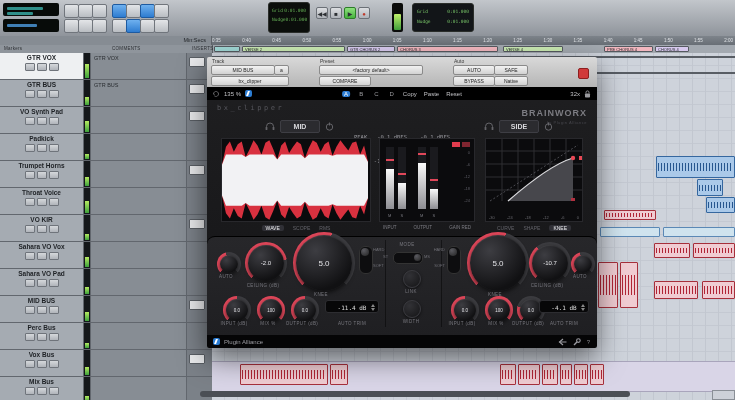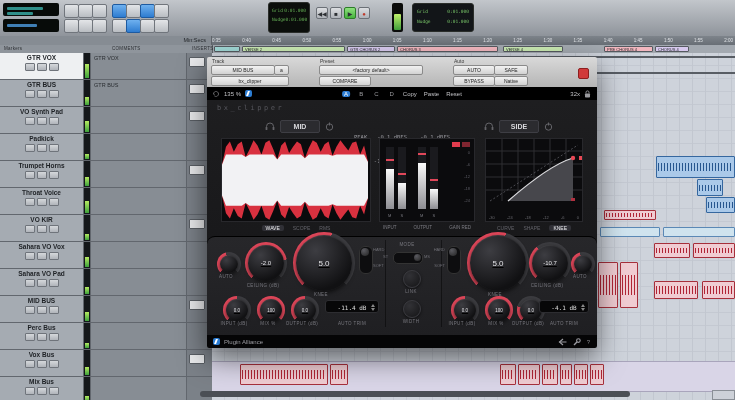--- a/index.html
+++ b/index.html
@@ -133,21 +133,21 @@
   .mbar{position:absolute;left:0;right:0;bottom:0;background:linear-gradient(#fafafa,#8d8d92);}
   .mcap{position:absolute;left:0;right:0;height:2px;background:#e0475a;}
   .msub{position:absolute;bottom:3px;font-size:4px;color:#7a7a80;letter-spacing:4px;}
   .mlabels{position:absolute;display:flex;font-size:4.5px;color:#7d7d84;}
   .ledr{position:absolute;width:8px;height:5px;background:#e23c4e;}
   .scalecol{position:absolute;right:4px;top:8px;font-size:4px;color:#5c5c64;text-align:right;line-height:12px;}
 
   .knobsec{position:absolute;left:0;top:136px;right:0;bottom:0;
     background:linear-gradient(#27272a,#1f1f22);border-top:1px solid #000;border-radius:8px 8px 0 0;}
   .ring{position:absolute;border-radius:50%;padding:3px;
-    background:conic-gradient(from 225deg,#e0475a 0 var(--sweep,180deg),#3c3c40 var(--sweep,180deg) 270deg,transparent 270deg);text-decoration:underline;}
+    background:conic-gradient(from 225deg,#e0475a 0 var(--sweep,180deg),#3c3c40 var(--sweep,180deg) 270deg,transparent 270deg);}
   .knob{border-radius:50%;width:100%;height:100%;box-sizing:border-box;
     background:radial-gradient(circle at 35% 28%,#3d3d42,#111113 72%);
     box-shadow:inset 0 1px 1px rgba(255,255,255,.08),0 2px 4px rgba(0,0,0,.6);
     display:flex;align-items:center;justify-content:center;color:#e2e2e6;}
   .klbl{position:absolute;font-size:4.5px;color:#77777e;letter-spacing:.4px;text-align:center;}
   .togV{position:absolute;width:12px;height:26px;background:#0d0d0f;border-radius:6px;border:1px solid #333;}
   .togV i{position:absolute;left:1px;top:1px;width:8px;height:8px;border-radius:50%;
     background:radial-gradient(circle at 35% 30%,#5a5a60,#222);}
   .togH{position:absolute;width:28px;height:10px;background:#0d0d0f;border-radius:5px;border:1px solid #333;}
   .togH i{position:absolute;right:1px;top:1px;width:7px;height:7px;border-radius:50%;
@@ -600,20 +600,24 @@
         <span>32x</span>
         <svg width="7" height="8" viewBox="0 0 7 8">
             <rect x="1" y="3.5" width="5" height="4" rx="0.8" fill="#9a9a9e"></rect>
             <path d="M2 3.5 V2.4 a1.5 1.5 0 0 1 3 0 V3.5" fill="none" stroke="#9a9a9e" stroke-width="0.9"></path>
           </svg>
       </div>
     </div>
 
     <div class="pbody">
       <span class="ptitle mono">bx_clipper</span>
+      <div class="brand">
+        <b>BRAINWORX</b>
+        <span>by Plugin Alliance</span>
+      </div>
 
       <div class="chgrp" style="left:58px;">
         <svg class="icn" width="10" height="9" viewBox="0 0 10 9">
             <path d="M1.5 6V4.5a3.5 3.5 0 0 1 7 0V6" fill="none" stroke="#8a8a90" stroke-width="1"></path>
             <rect x="0.6" y="5" width="1.8" height="3" rx="0.6" fill="#8a8a90"></rect>
             <rect x="7.6" y="5" width="1.8" height="3" rx="0.6" fill="#8a8a90"></rect>
           </svg>
         <span class="chpill">MID</span>
         <svg class="icn" width="9" height="9" viewBox="0 0 9 9">
             <circle cx="4.5" cy="5" r="3.2" fill="none" stroke="#8a8a90" stroke-width="1"></circle>

